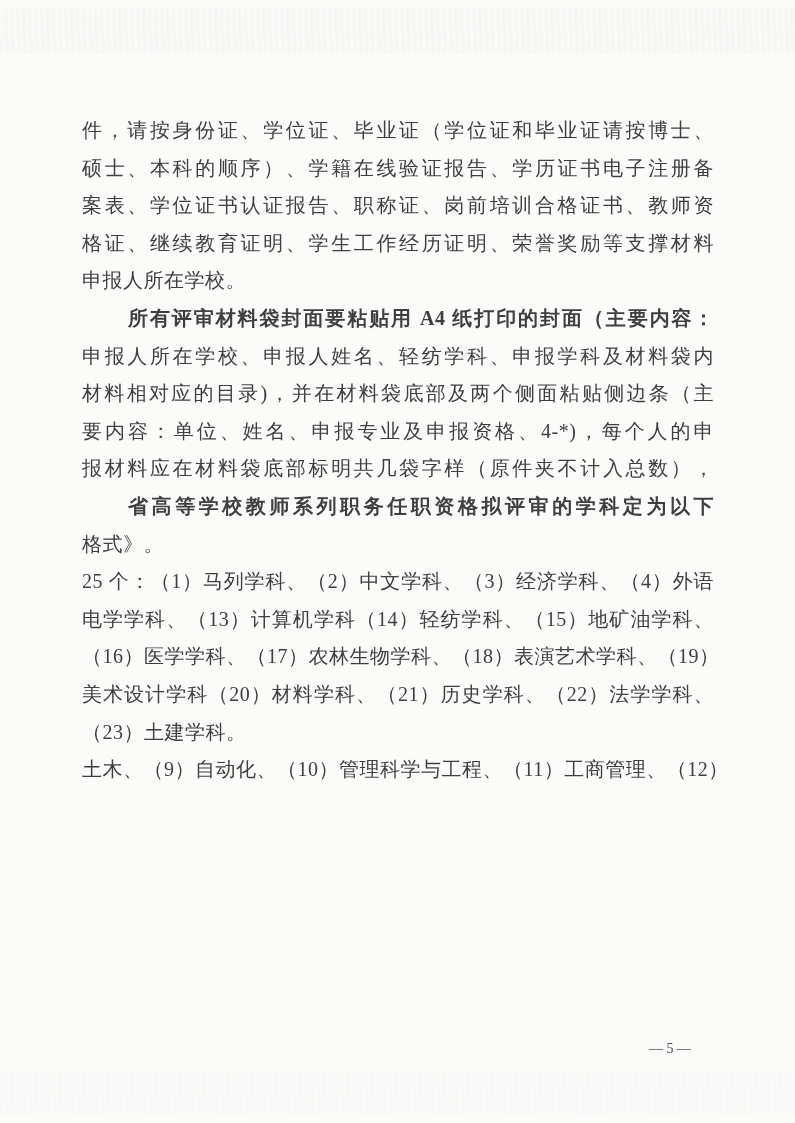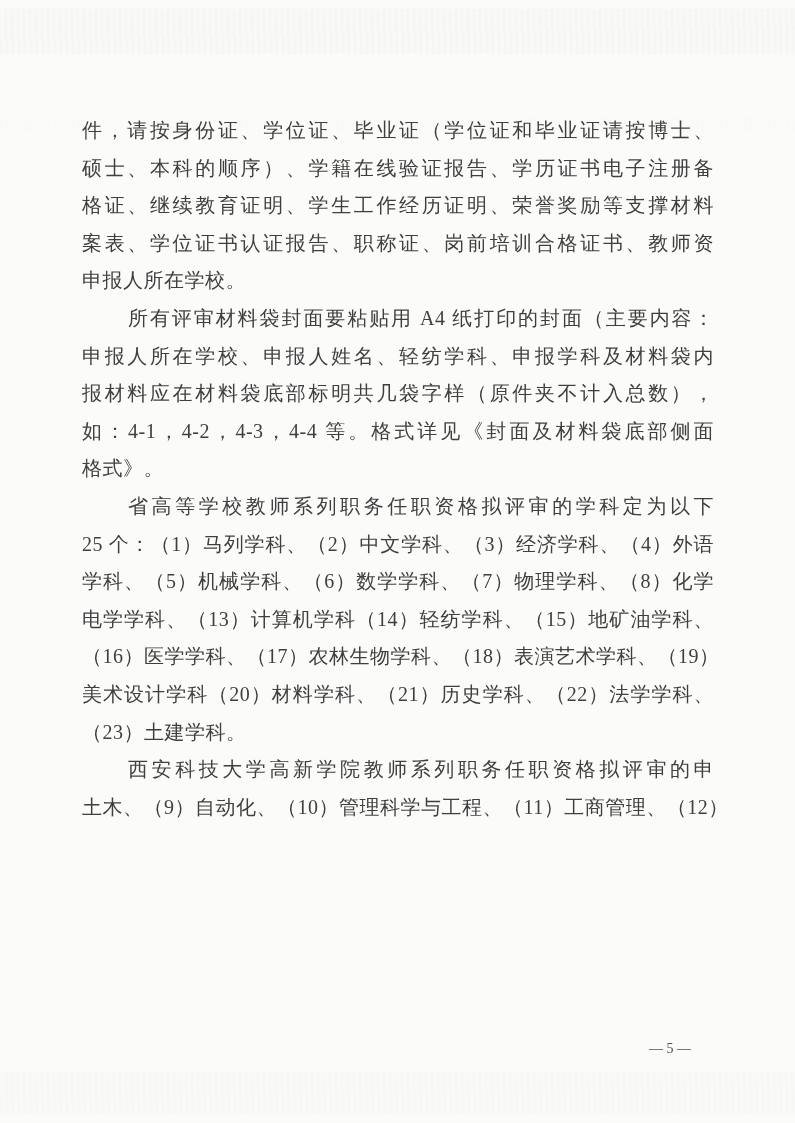--- a/index.html
+++ b/index.html
@@ -47,20 +47,21 @@
     white-space: nowrap;
     text-align: justify;
     text-align-last: justify;
     text-justify: inter-ideograph;
   }
   .line.no-justify {
     text-align-last: left;
   }
   .line.indent {
     text-indent: 46px;
+    font-weight: bold;
   }
   .page-num {
     position: absolute;
     left: 640px;
     top: 1041px;
     width: 60px;
     text-align: center;
     font-size: 14px;
     letter-spacing: 0px;
     color: #4c4c4c;
@@ -70,33 +71,32 @@
 <body>
 
 <div class="page" style="background: rgb(251, 251, 250);">
   <div class="noise noise-top"></div>
   <div class="noise noise-mid"></div>
   <div class="noise noise-bottom"></div>
 
   <div class="doc" style="color: rgb(63, 63, 63);">
       <div class="line">件，请按身份证、学位证、毕业证（学位证和毕业证请按博士、</div>
       <div class="line">硕士、本科的顺序）、学籍在线验证报告、学历证书电子注册备</div>
+      <div class="line">案表、学位证书认证报告、职称证、岗前培训合格证书、教师资</div>
       <div class="line">格证、继续教育证明、学生工作经历证明、荣誉奖励等支撑材料</div>
-      <div class="line">案表、学位证书认证报告、职称证、岗前培训合格证书、教师资</div>
       <div class="line no-justify">申报人所在学校。</div>
       <div class="line indent">所有评审材料袋封面要粘贴用 A4 纸打印的封面（主要内容：</div>
       <div class="line">申报人所在学校、申报人姓名、轻纺学科、申报学科及材料袋内</div>
+      <div class="line">材料相对应的目录)，并在材料袋底部及两个侧面粘贴侧边条（主</div>
+      <div class="line">要内容：单位、姓名、申报专业及申报资格、4-*)，每个人的申</div>
       <div class="line">报材料应在材料袋底部标明共几袋字样（原件夹不计入总数），</div>
-      <div class="line">如：4-1，4-2，4-3，4-4 等。格式详见《封面及材料袋底部侧面</div>
+      <div class="line indent">省高等学校教师系列职务任职资格拟评审的学科定为以下</div>
       <div class="line no-justify">格式》。</div>
-      <div class="line indent">省高等学校教师系列职务任职资格拟评审的学科定为以下</div>
       <div class="line">25 个：（1）马列学科、（2）中文学科、（3）经济学科、（4）外语</div>
-      <div class="line">学科、（5）机械学科、（6）数学学科、（7）物理学科、（8）化学</div>
       <div class="line">电学学科、（13）计算机学科（14）轻纺学科、（15）地矿油学科、</div>
       <div class="line">（16）医学学科、（17）农林生物学科、（18）表演艺术学科、（19）</div>
       <div class="line">美术设计学科（20）材料学科、（21）历史学科、（22）法学学科、</div>
       <div class="line no-justify">（23）土建学科。</div>
-      <div class="line indent">西安科技大学高新学院教师系列职务任职资格拟评审的申</div>
       <div class="line">土木、（9）自动化、（10）管理科学与工程、（11）工商管理、（12）</div>
     </div>
 
   <div class="page-num">— 5 —</div>
 </div>
 
 </body></html>

